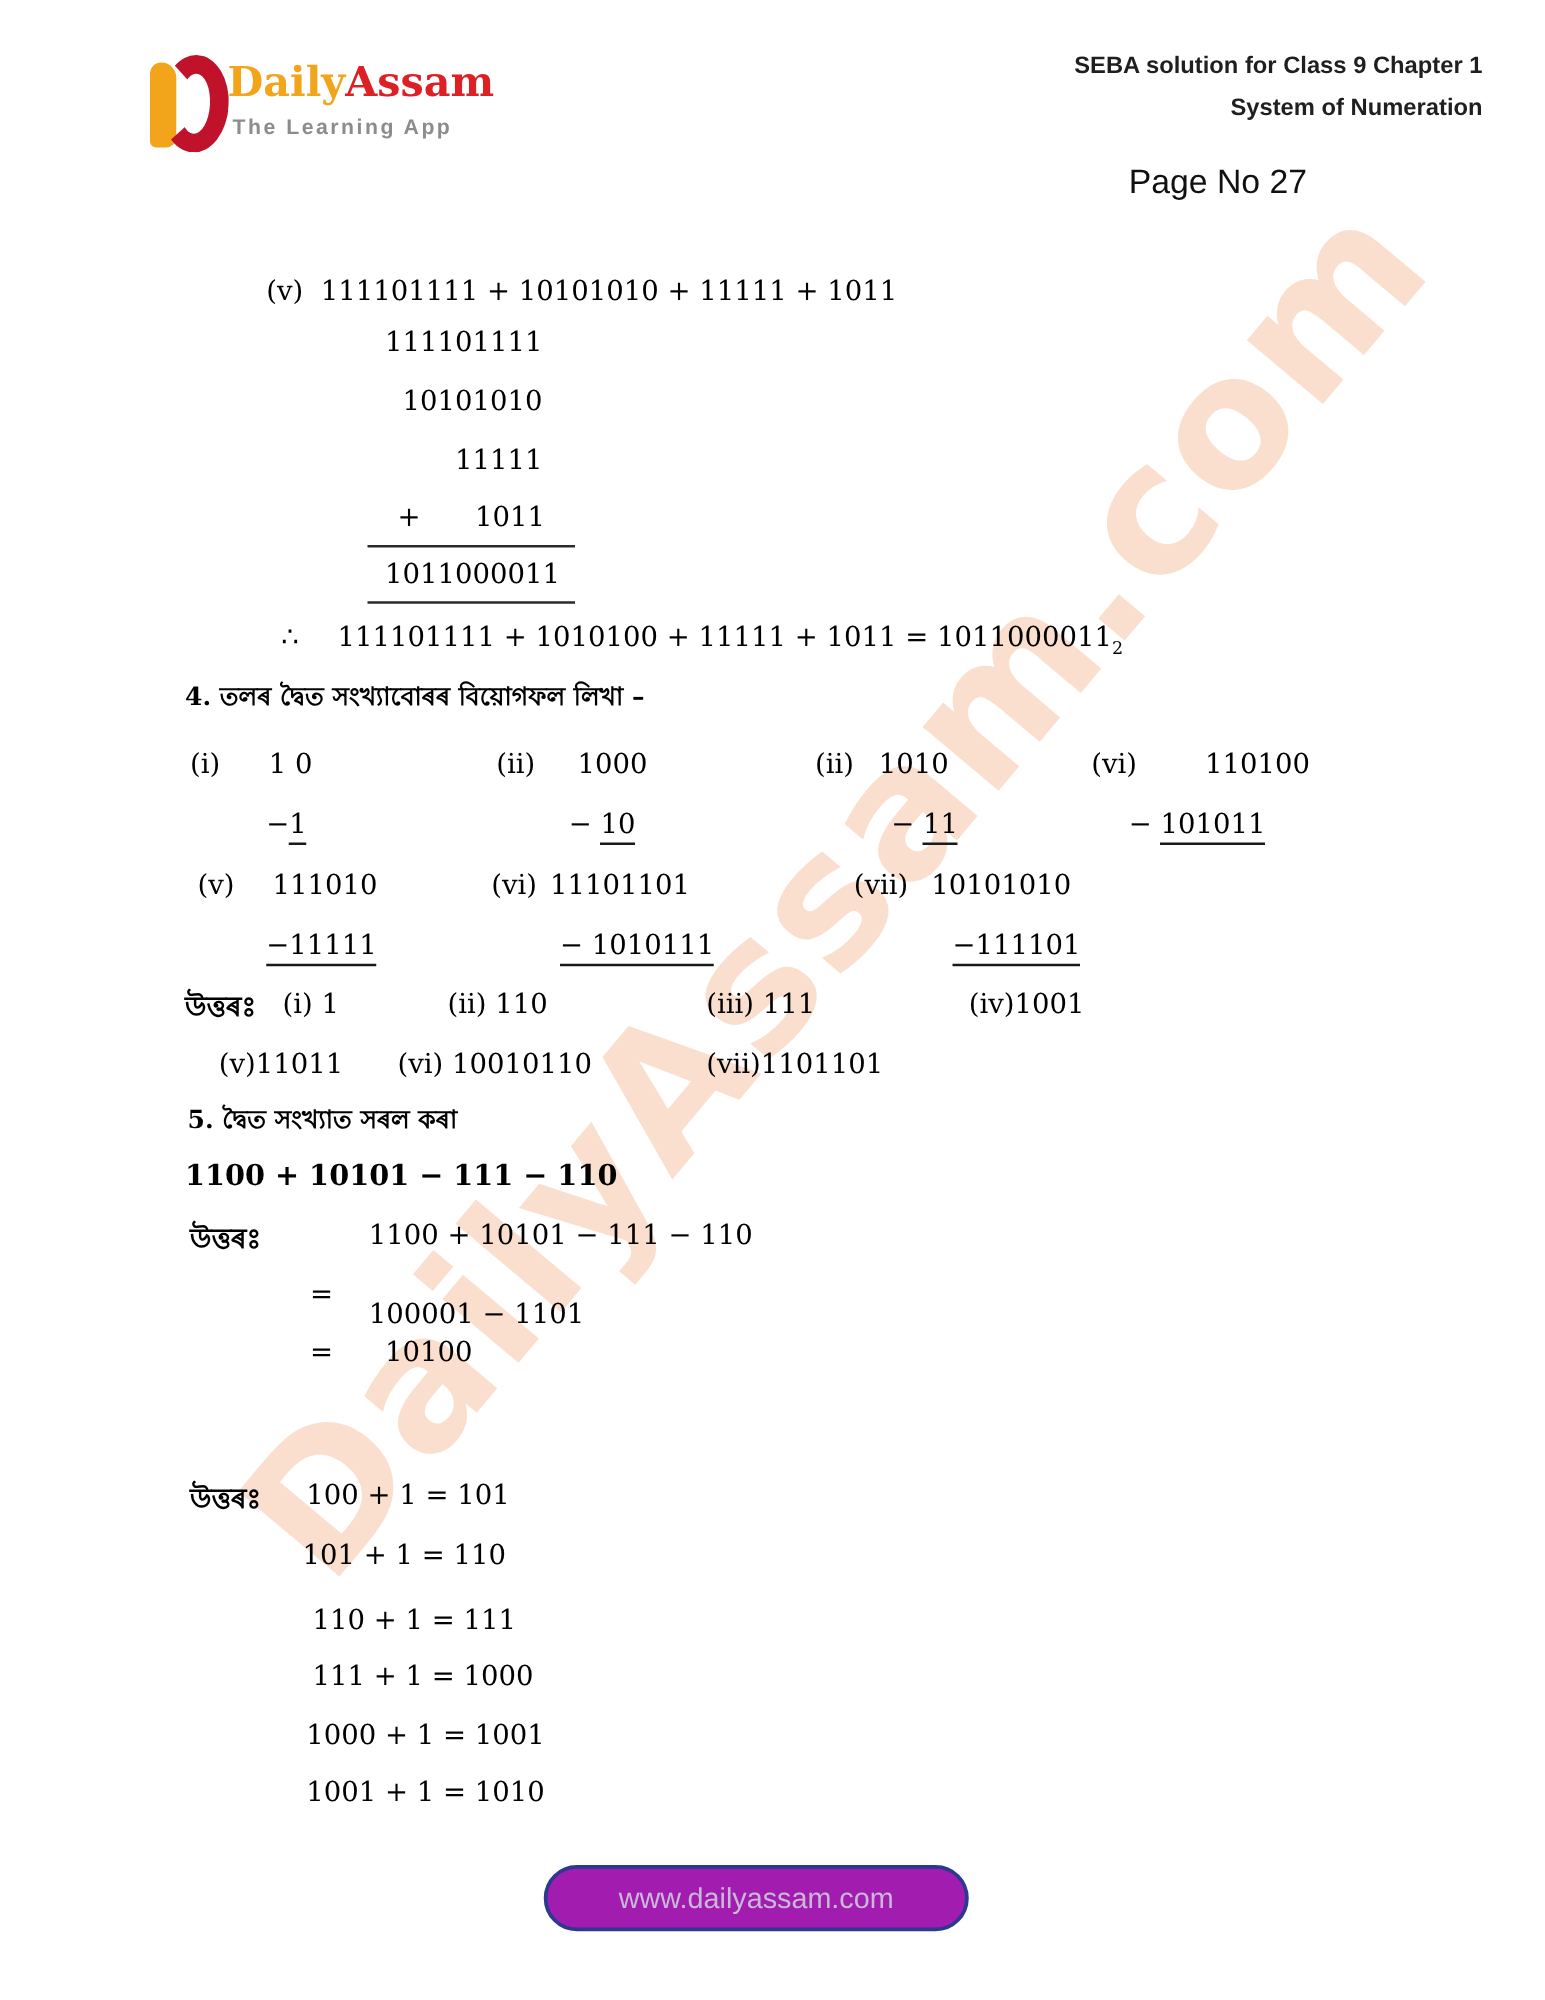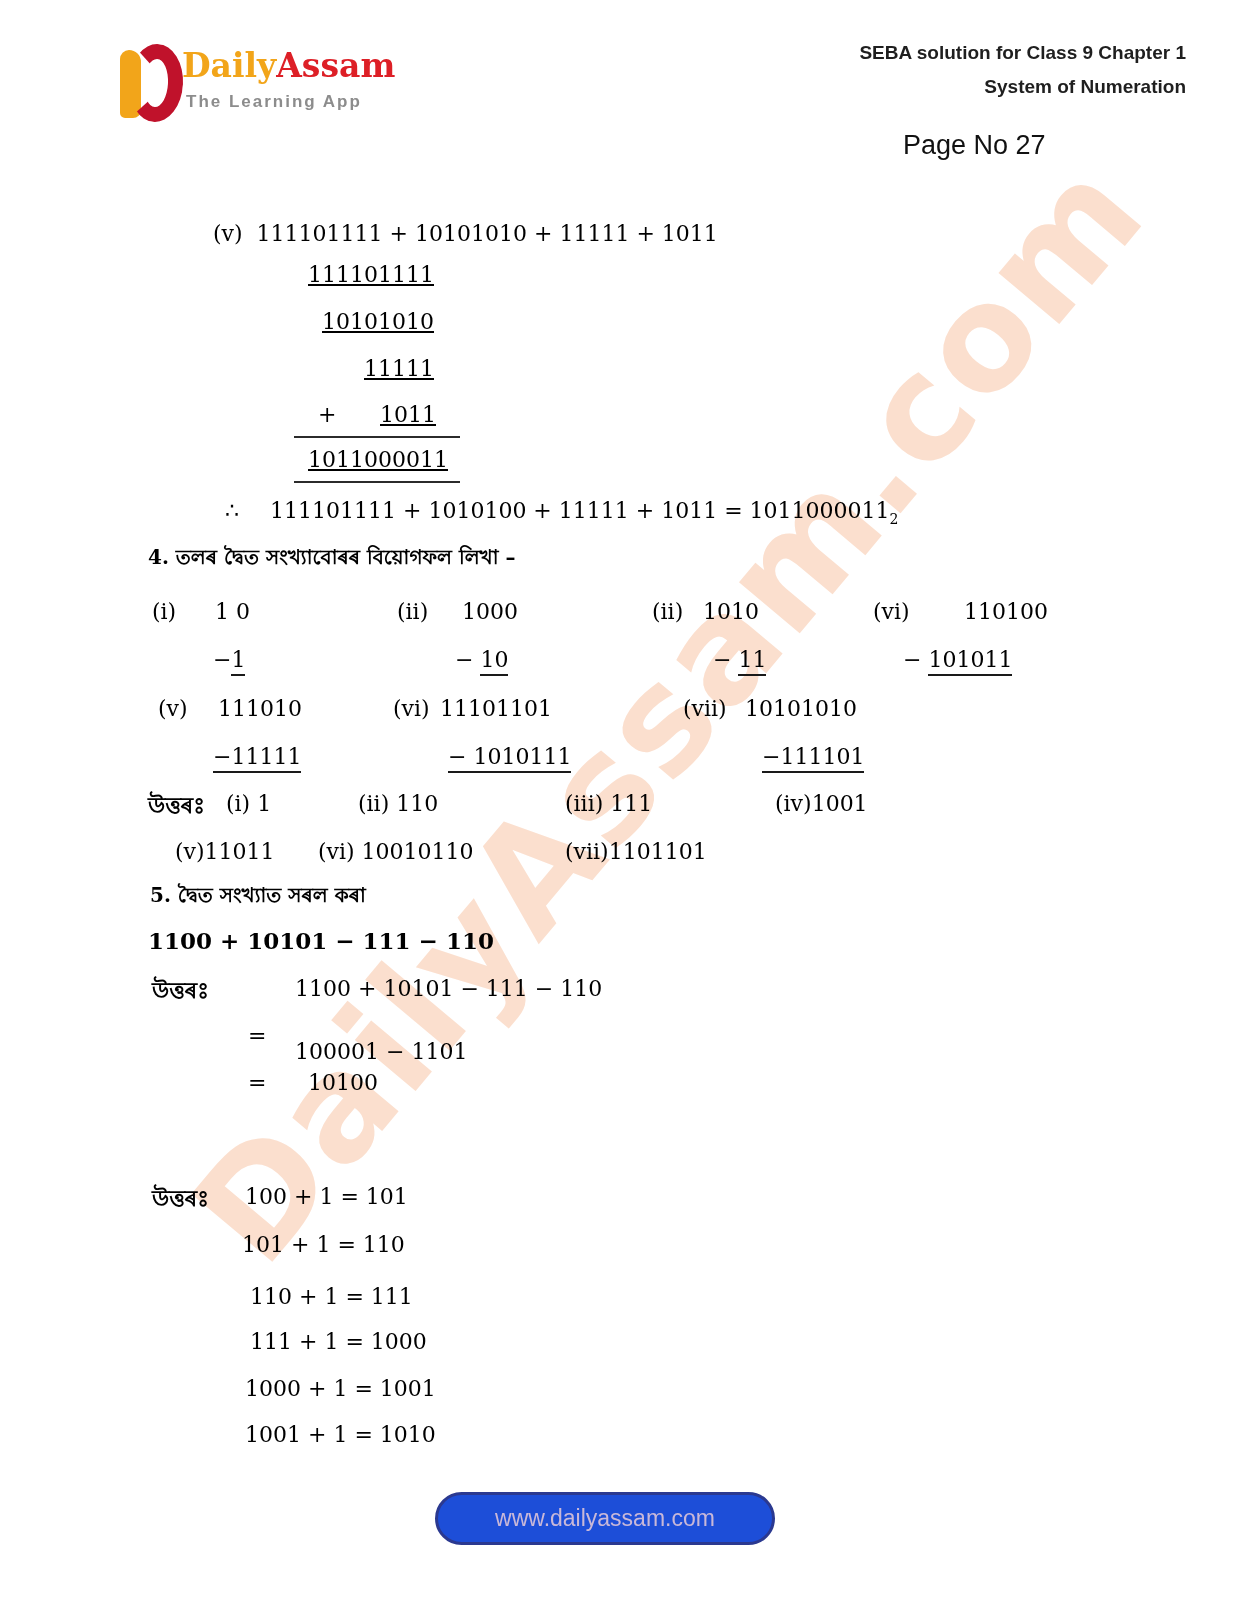--- a/index.html
+++ b/index.html
@@ -26,36 +26,36 @@
   .page-no { left:903px; top:130px; font-size:27px; color:#111; }
   
   .logo-mark { left:120px; top:44px; width:66px; height:80px; }
   .logo-bar { position:absolute; left:0; top:6px; width:21px; height:68px; background:#F2A51A; border-radius:9px 12px 8px 5px; }
   .logo-crescent { position:absolute; left:9px; top:0; width:54px; height:78px; border:15px solid #C0122B; border-left-color:transparent; border-radius:50%; transform:rotate(3deg); }
   .logo-text { left:182px; top:46px; font-family:"DejaVu Serif", serif; font-weight:bold; font-size:33px; white-space:nowrap; }
   .logo-daily { color:#F2A51A; }
   .logo-assam { color:#DD1F26; }
   .logo-tagline { left:186px; top:92px; font-weight:bold; font-size:17px; letter-spacing:2px; color:#8C8C8C; }
   
-  .stack-line { left:294px; width:166px; text-align:right;text-decoration:underline; }
+  .stack-line { left:294px; width:166px; text-align:right; }
   .add-rule { border-bottom:2px solid #2b2b2b; padding-bottom:6px; }
   .plus-sign { position:absolute; left:24px; top:0; }
   .sub2 { font-size:14px; vertical-align:-6px; }
   
   .watermark {
     z-index:0; left:225px; top:1155px; font-size:145px; font-weight:bold;
     color:#FBDFCE; white-space:nowrap; letter-spacing:3px;
     transform:rotate(-50deg); transform-origin:0 50%;
     font-family:"DejaVu Sans", sans-serif;
   }
   .content { position:absolute; inset:0; z-index:1; }
   
   .footer-pill {
     left:435px; top:1492px; width:340px; height:53px;
-    background:#1d4ed8; border:3px solid #2B3990; border-radius:27px;
+    background:#a21caf; border:3px solid #2B3990; border-radius:27px;
     display:flex; align-items:center; justify-content:center;
     font-size:23px; color:#C9B8D8; cursor:pointer;
   }
 </style>
 </head>
 <body>
 
 <div class="page">
 
   <div class="abs watermark">DailyAssam.com</div>

